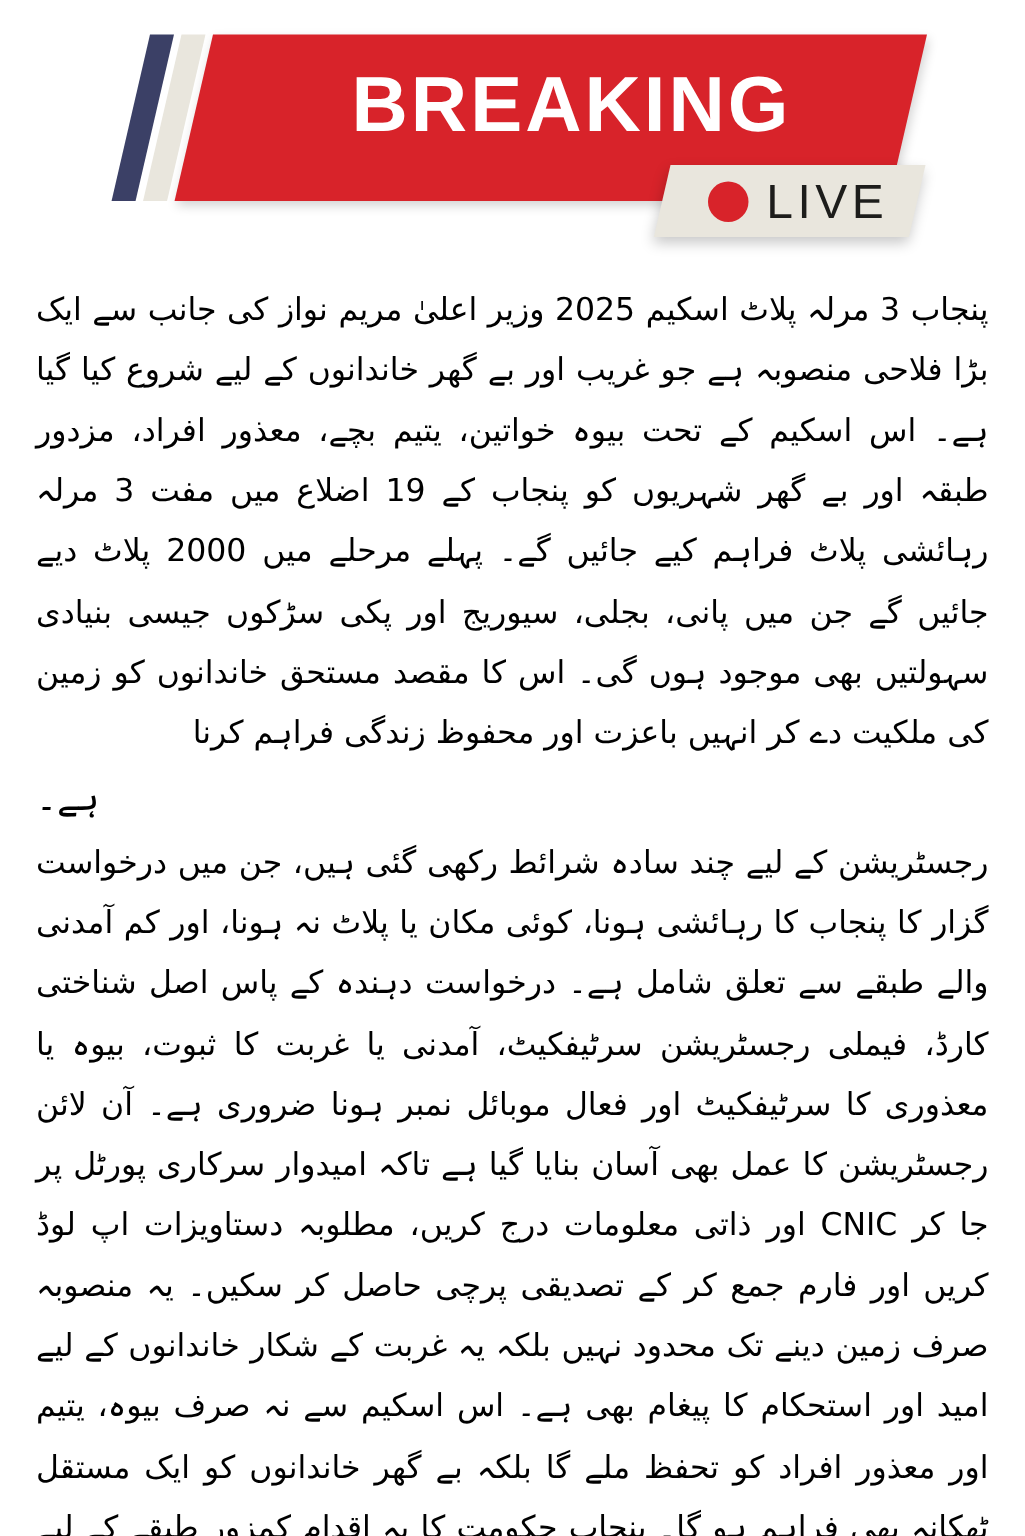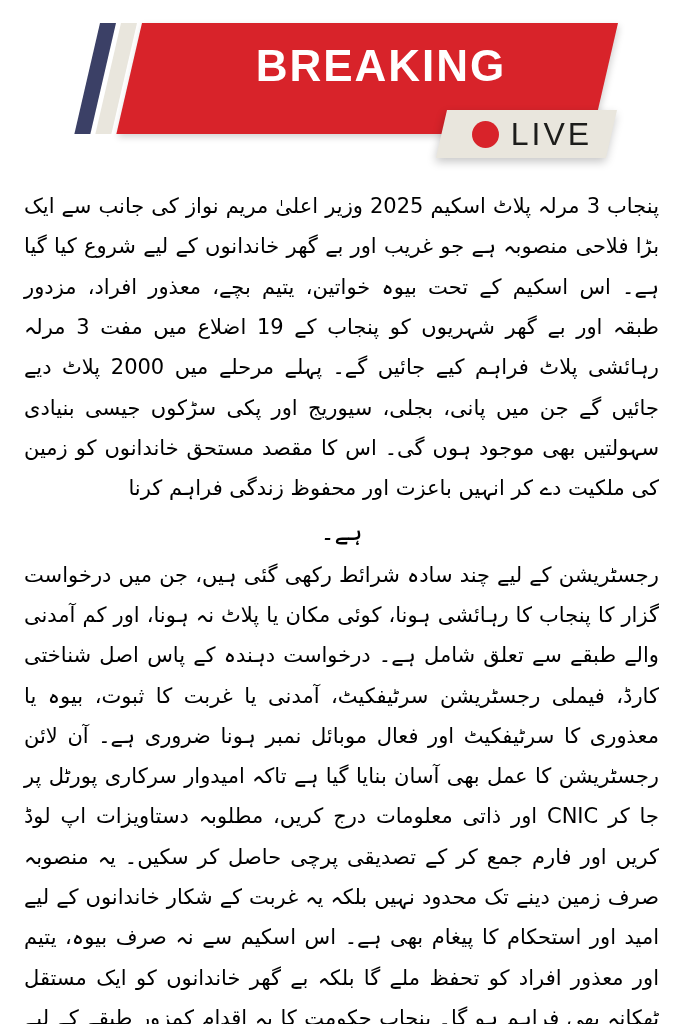--- a/index.html
+++ b/index.html
@@ -22,21 +22,21 @@
   .stripe-navy  { left: 100px; top: 23px; width: 16px;  height: 111px; background: var(--navy, #3b4066); }
   .stripe-cream { left: 121px; top: 23px; width: 16px;  height: 111px; background: var(--cream, #e9e6dd); }
   .red-bar      { left: 142px; top: 23px; width: 476px; height: 111px; background: var(--red, #d8232a);
                   box-shadow: 2px 3px 7px rgba(0,0,0,0.18); }
   .breaking-text {
     position: absolute;
     left: 150px; top: 42px; width: 462px;
     text-align: center;
     font-family: "Liberation Sans", "DejaVu Sans", sans-serif;
     font-weight: bold;
-    font-size: 44px;
+    font-size: 52px;
     letter-spacing: 2px;
     color: #ffffff;
     line-height: 1.1;
   }
   .live-box {
     position: absolute;
     left: 447px; top: 110px; width: 170px; height: 48px;
     background: var(--cream, #e9e6dd);
     transform: skewX(-13deg);
     transform-origin: top left;
@@ -73,21 +73,21 @@
     margin: 0;
     direction: rtl;
     unicode-bidi: embed;
     text-align: justify;
     text-justify: inter-word;
     font-size: 21px;
     line-height: 1.92;
   }
   .article .closing {
     direction: rtl;
-    text-align: center;
+    text-align: left;
     font-size: 24px;
     line-height: 1.92;
   }
 </style>
 </head>
 <body>
 
 <div class="page">
 
   <div class="banner">

